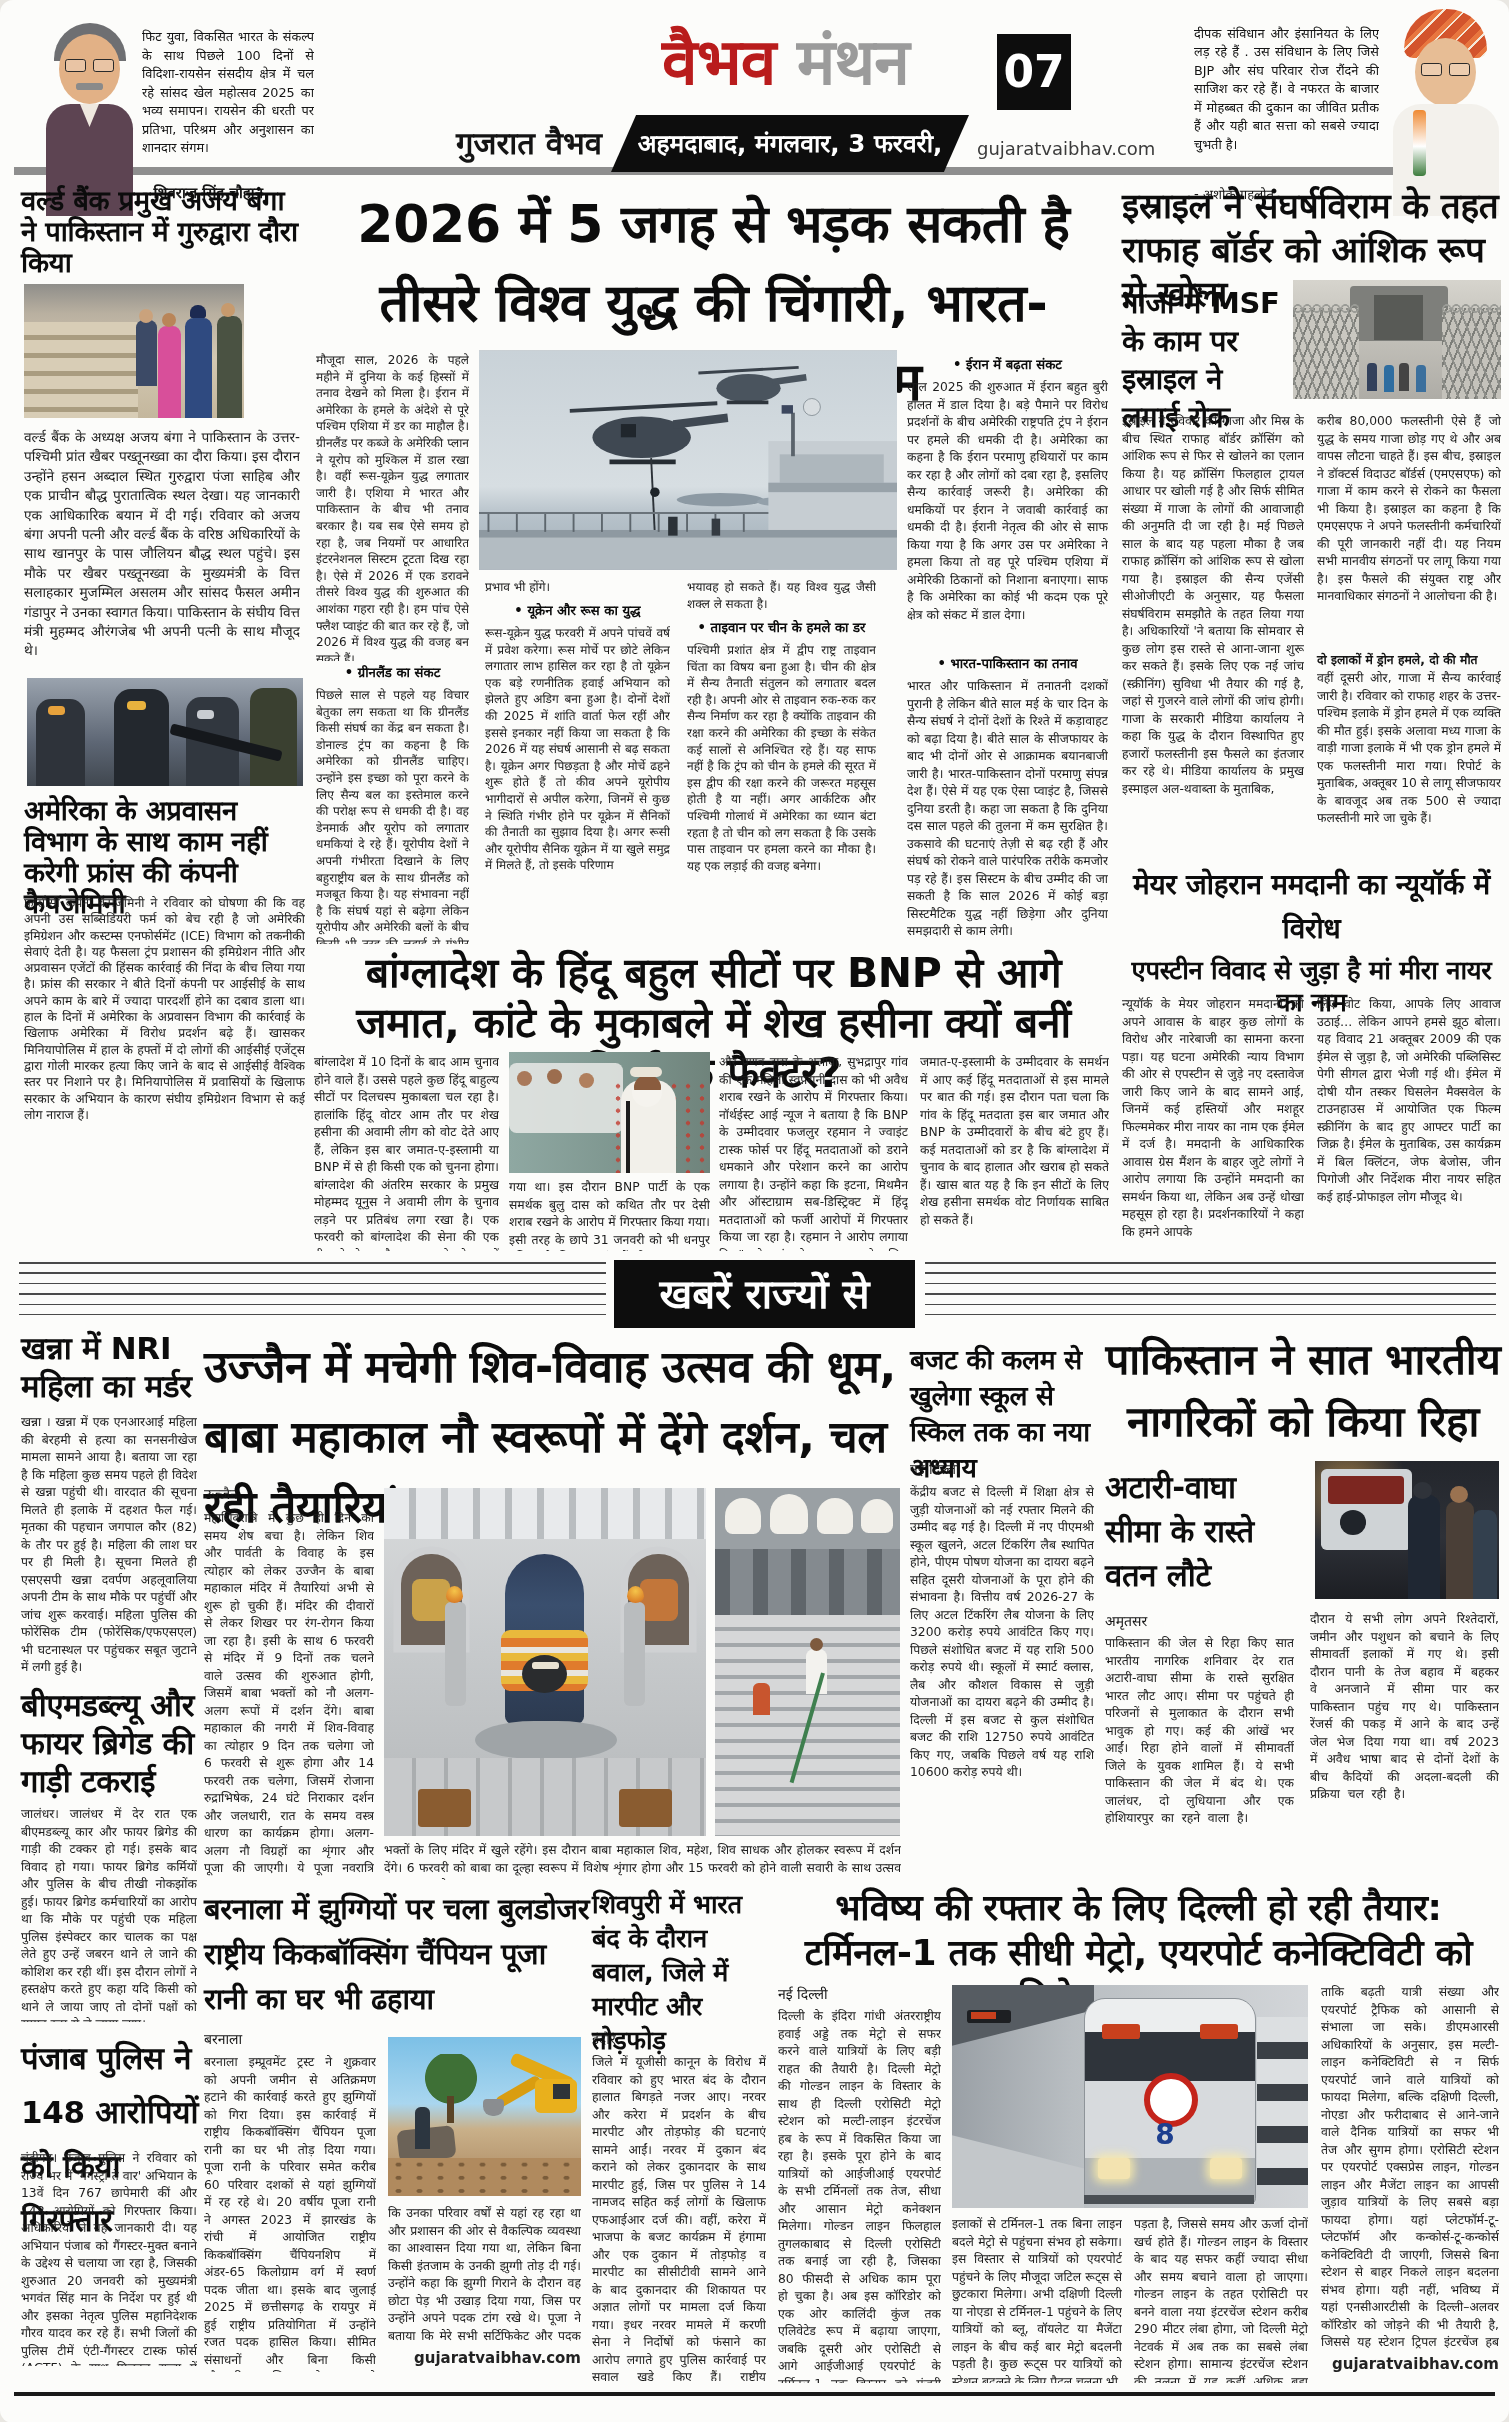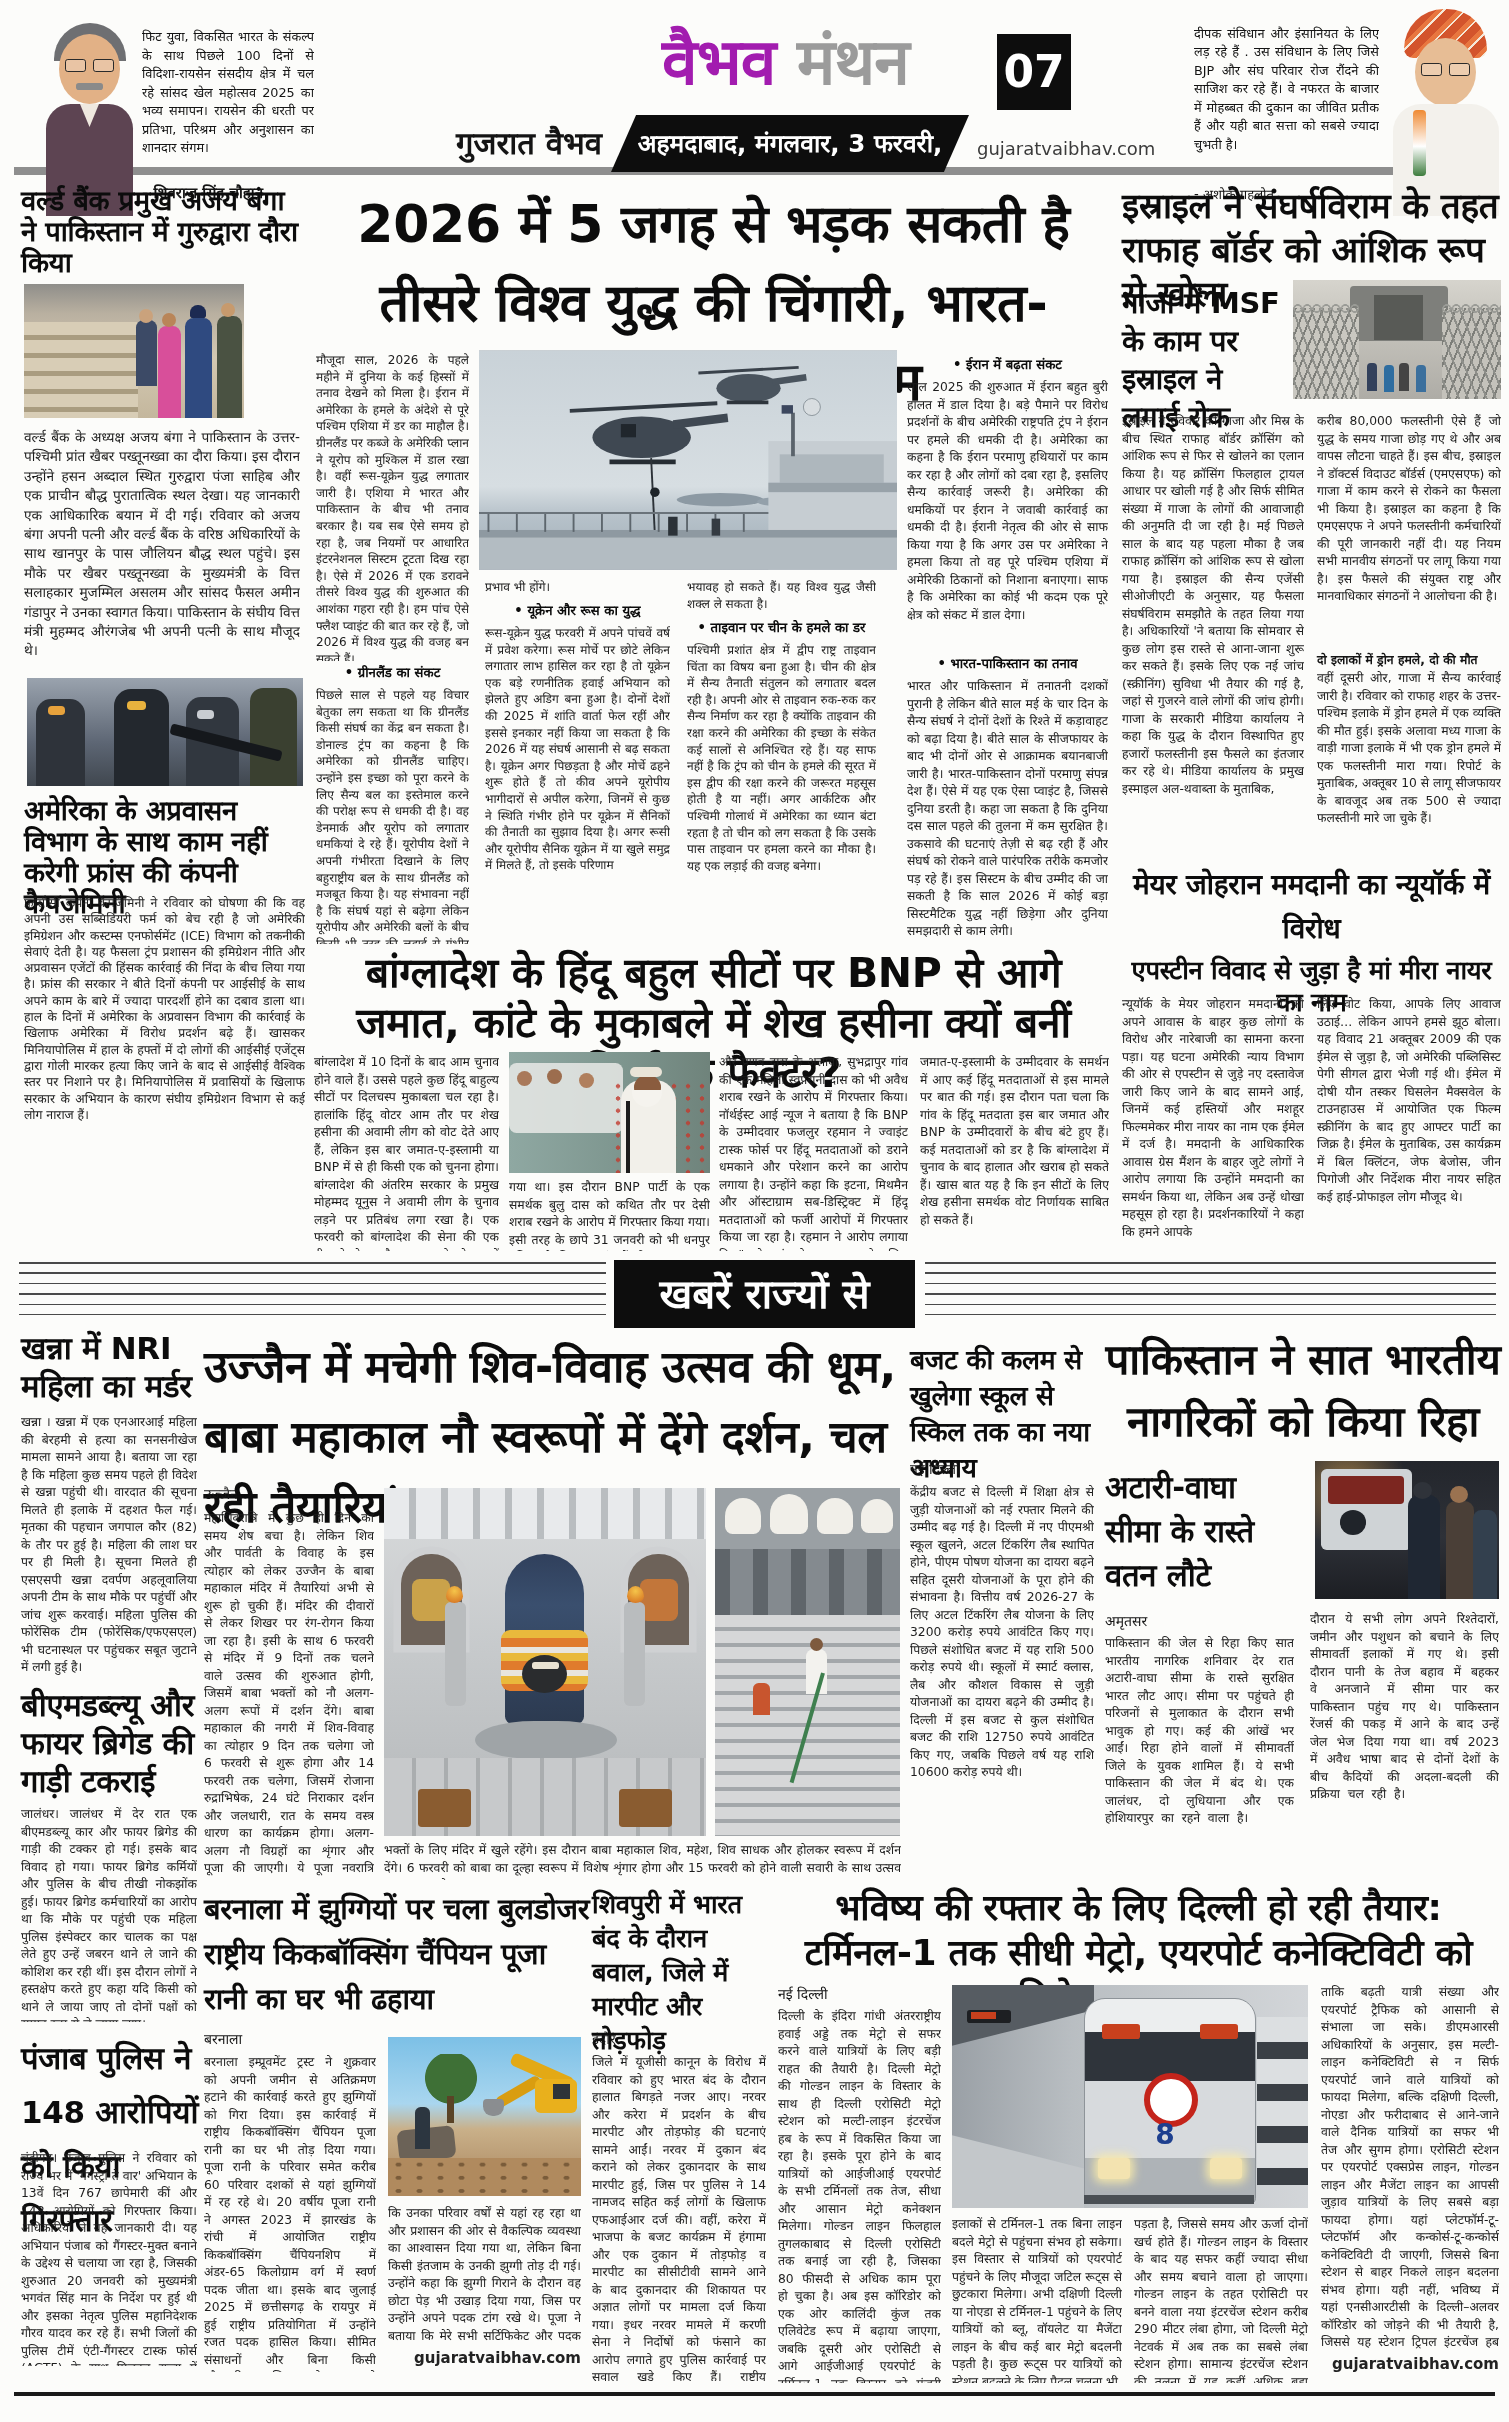--- a/index.html
+++ b/index.html
@@ -1,17 +1,17 @@
 <!DOCTYPE html>
 <html style="font-size:15px"><head>
 <meta charset="utf-8">
 <style>
   html,body{margin:0;padding:0;background:#e9e7e2;}
   .page{position:relative;width:1509px;height:2423px;background:#fcfcfa;margin:0 auto;
-        font-family:"DejaVu Sans",sans-serif;color:#141414;overflow:hidden;}
+        font-family:"DejaVu Sans",sans-serif;color:#141414;overflow:hidden;border-radius:13px;}
   .abs{position:absolute;}
   .hl{font-weight:700;color:#0c0c0c;letter-spacing:-0.3px;}
   .ctr{text-align:center;}
   .body{ text-align:justify;overflow:hidden;color:#1c1c1c;}
   .b13{font-size:12.3px;line-height:17.5px;}
   .b12{font-size:12px;line-height:16.6px;}
   .dl{font-weight:400;}
   .sech{font-weight:700;font-size:13.2px;line-height:17px;color:#0c0c0c;}
   .sech:before{content:"•  ";}
   .rule{background:#8e8e8e;}
@@ -38,21 +38,21 @@
     <div class="spec" style="left:49px;top:38px;width:19px;height:11.4px"></div>
     <div class="abs" style="left:32px;top:62px;width:26.5px;height:6.6px;background:#8a8a8a;border-radius:2.8px"></div>
     <div class="abs" style="left:1.9px;top:83px;width:87px;height:112px;border-radius:24.6px 24.6px 0 0;background:#5d4452"></div>
     <div class="abs" style="left:36px;top:83px;width:19px;height:23px;background:#efe8df;clip-path:polygon(0 0,100% 0,50% 100%)"></div>
   </div>
 
   <div class="abs qt" style="left:142px;top:28px;width:172px;height:151px;overflow:hidden">फिट युवा, विकसित भारत के संकल्प के साथ पिछले 100 दिनों से विदिशा-रायसेन संसदीय क्षेत्र में चल रहे सांसद खेल महोत्सव 2025 का भव्य समापन। रायसेन की धरती पर प्रतिभा, परिश्रम और अनुशासन का शानदार संगम।</div>
   <div class="abs" style="left:142px;top:182px;width:172px;height:21px;font-weight:700;font-size:15px">- शिवराज सिंह चौहान</div>
 
   <div class="abs ctr" style="left:587px;top:13.2px;width:397px;height:98px;font-size:64px;font-weight:800;letter-spacing:-0.9px;line-height:98px">
-    <span style="color:#a21caf">वैभव</span>
+    <span style="color:#b91c1c">वैभव</span>
     <span style="color:#9b9b9b">मंथन</span>
   </div>
 
   <div class="abs" style="left:405px;top:121px;width:197px;height:44px;font-size:31px;font-weight:800;text-align:right">गुजरात वैभव</div>
 
   <div class="abs blackbox" style="left:611px;top:115px;width:358px;height:57px;clip-path:polygon(7% 0,100% 0,93% 100%,0 100%)">
     <div class="ctr" style="font-size:24.6px;font-weight:700;line-height:57px">अहमदाबाद, मंगलवार, 3 फरवरी, 2026</div>
   </div>
 
   <div class="abs" style="left:977px;top:138px;width:166px;height:24.6px;font-size:18px;color:#3b3b3b">gujaratvaibhav.com</div>

